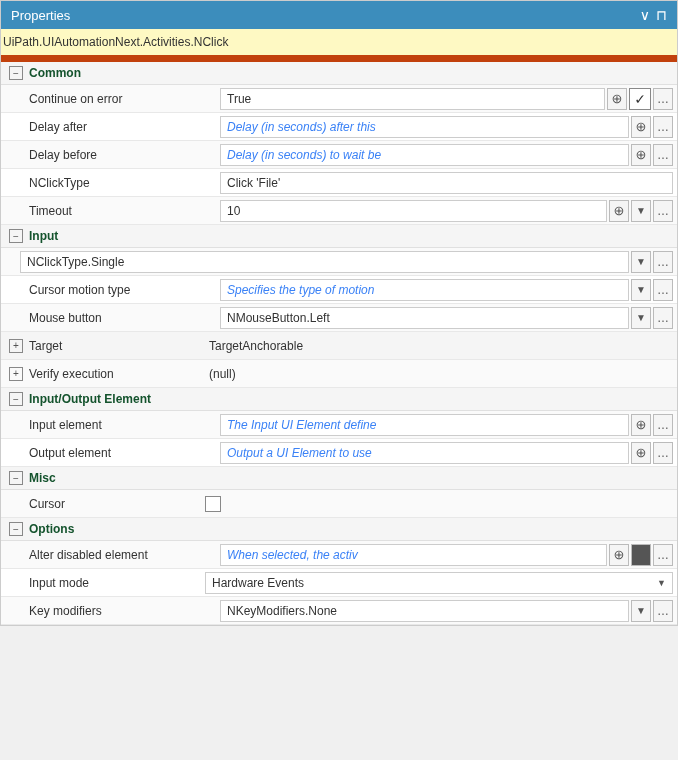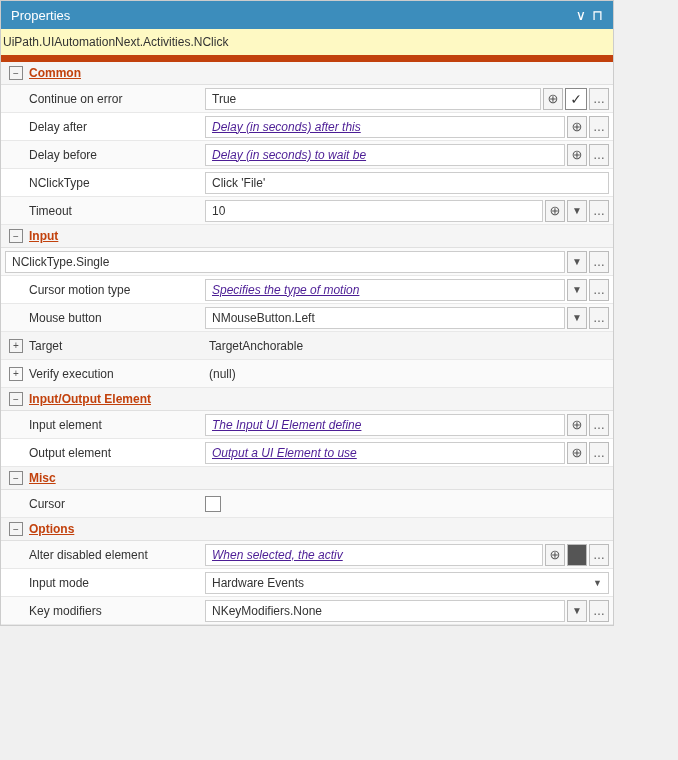--- a/index.html
+++ b/index.html
@@ -5,21 +5,21 @@
     * { box-sizing: border-box; margin: 0; padding: 0; }
     body {
       font-family: 'Segoe UI', Arial, sans-serif;
       font-size: 12px;
       background: #f0f0f0;
       width: 678px;
       min-height: 760px;
     }
 
     .panel {
-      width: 614px;
+      width: 678px;
       background: #f5f5f5;
       border: 1px solid #ccc;
     }
 
     .panel-header {
       background: #3c8dbc;
       color: white;
       padding: 5px 10px;
       display: flex;
       align-items: center;
@@ -74,22 +74,21 @@
       justify-content: center;
       font-size: 10px;
       margin-right: 6px;
       color: #555;
       flex-shrink: 0;
     }
 
     .section-header .section-title {
       font-weight: bold;
       font-size: 12px;
-      color: #c2410c;
-      text-decoration: underline;
+      color: #14532d;
     }
 
     .property-row {
       display: flex;
       align-items: center;
       border-bottom: 1px solid #e8e8e8;
       min-height: 28px;
       background: #fff;
     }
 
@@ -116,26 +115,26 @@
     .value-box {
       flex: 1;
       height: 22px;
       border: 1px solid #ccc;
       background: white;
       padding: 2px 6px;
       font-size: 12px;
       color: #333;
       display: flex;
       align-items: center;
+      margin-left: 15px;
     }
 
     .value-box.italic-placeholder {
-      color: #4c1d95;
+      color: #3b82f6;
       font-style: italic;
-      text-decoration: underline;
     }
 
     .btn-plus {
       width: 20px;
       height: 22px;
       border: 1px solid #bbb;
       background: #f5f5f5;
       display: flex;
       align-items: center;
       justify-content: center;

